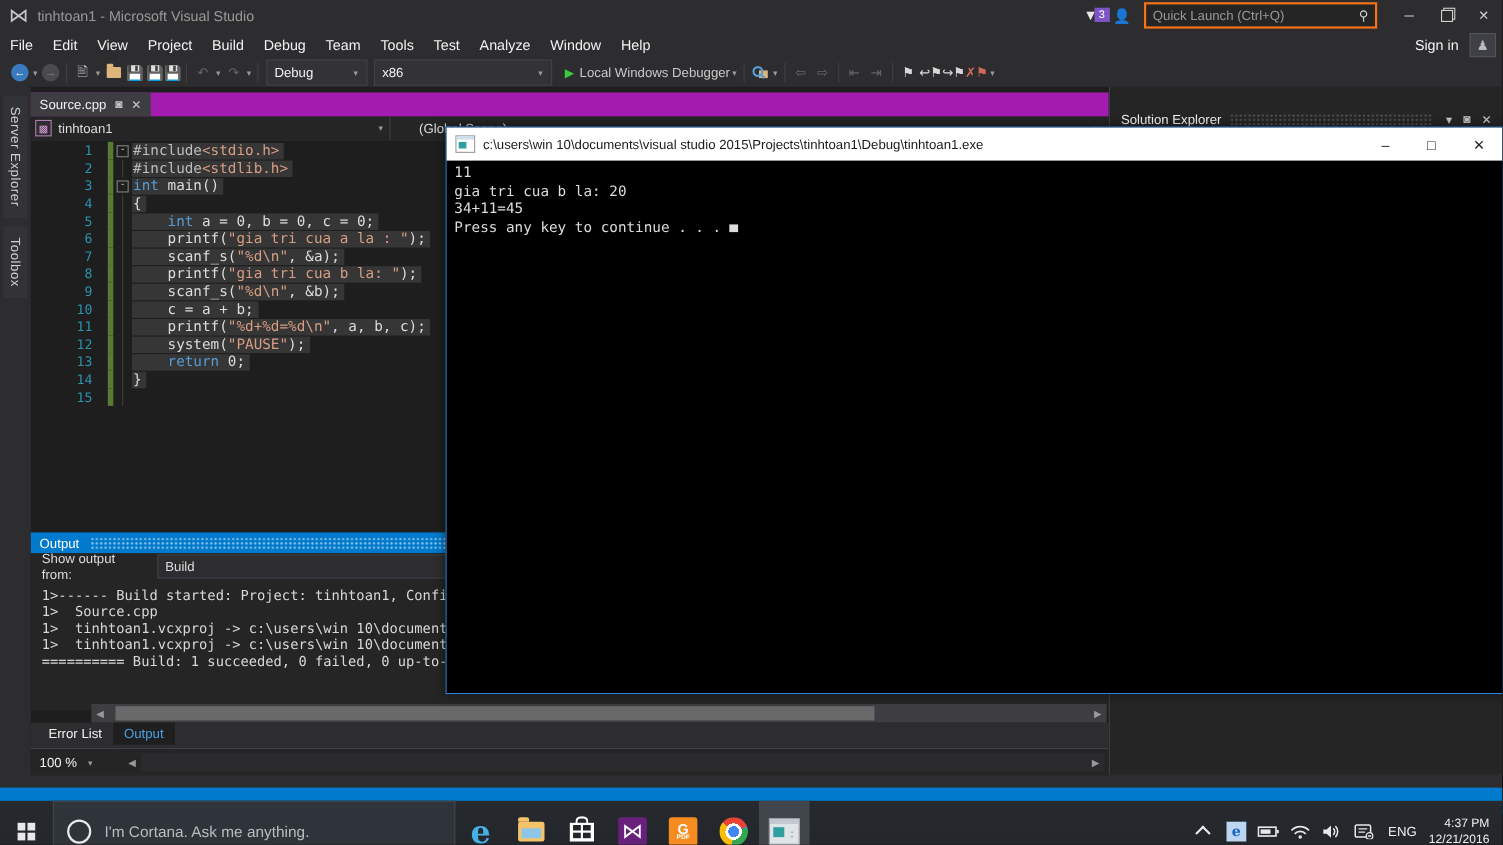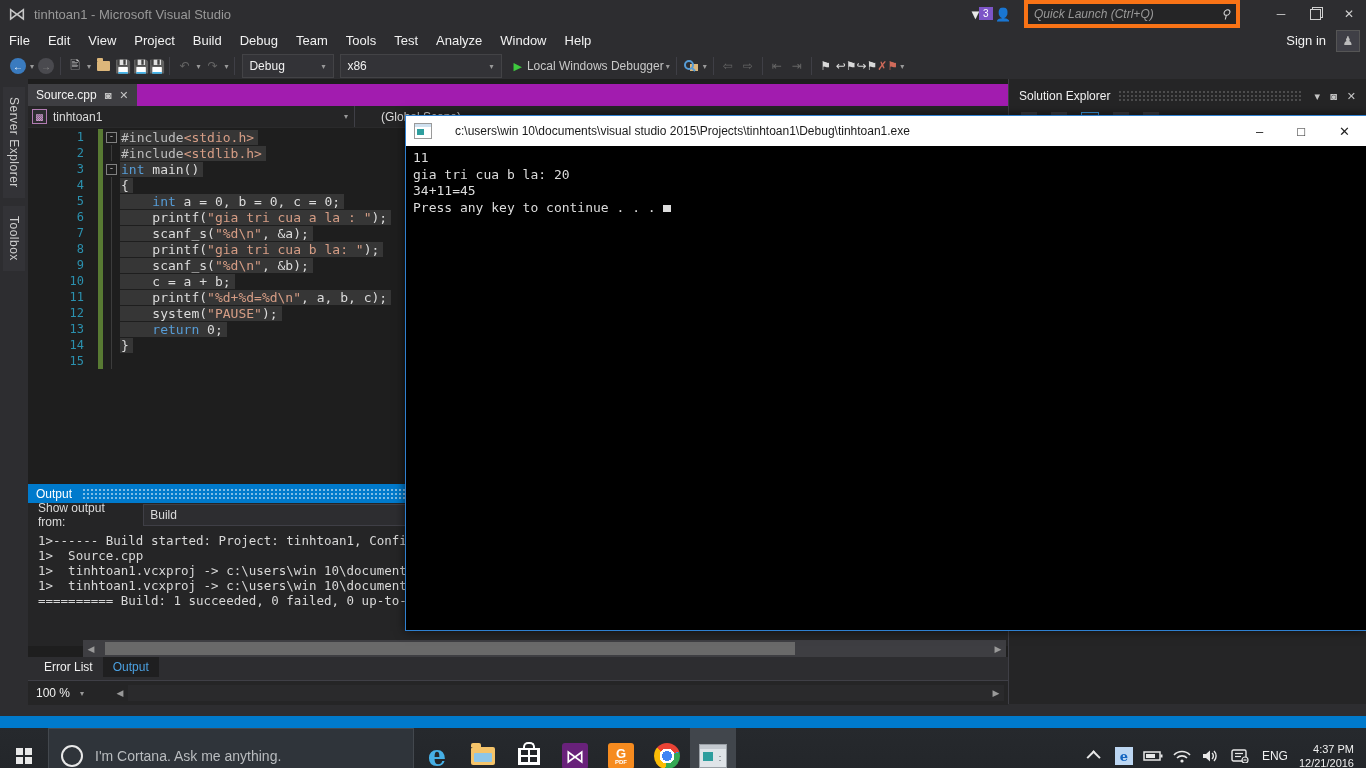--- a/index.html
+++ b/index.html
@@ -7,21 +7,21 @@
           font-family:"Liberation Sans",sans-serif;background:#2d2d30;color:#f1f1f1;}
   
   .titlebar{position:absolute;top:0;left:0;right:0;height:28px;background:#2d2d30;display:flex;align-items:center;}
   .vs-logo{width:34px;text-align:center;font-size:18px;color:#c8c8c8;}
   .win-title{font-size:13px;color:#999;}
   .tb-right{position:absolute;right:0;top:0;height:28px;display:flex;align-items:center;}
   .flag-wrap{position:relative;margin-right:14px;}
   .flag-glyph{color:#e8e8e8;font-size:13px;}
   .flag-badge{position:absolute;top:2px;left:10px;background:#7d55c7;color:#fff;font-size:10px;padding:0 4px;line-height:13px;}
   .feedback{color:#b9b9b9;font-size:13px;margin-right:12px;}
-  .quick-launch{width:196px;height:20px;background:#252526;border:4px solid #f97316;display:flex;align-items:center;padding:0 6px;margin-right:24px;font-style:italic;}
+  .quick-launch{width:196px;height:20px;background:#252526;border:2px solid #f97316;display:flex;align-items:center;padding:0 6px;margin-right:12px;}
   .ql-text{flex:1;font-size:12px;color:#999;}
   .ql-mag{color:#d0d0d0;font-size:12px;}
   .winbtn{width:34px;height:26px;display:flex;align-items:center;justify-content:center;color:#d0d0d0;font-size:12px;}
   .restore-box{width:9px;height:9px;border:1px solid #d0d0d0;box-shadow:2px -2px 0 -1px #2d2d30,2px -2px 0 0 #d0d0d0;}
   
   .menubar{position:absolute;top:28px;left:0;right:0;height:25px;display:flex;align-items:center;font-size:13px;background:#2d2d30;}
   .menu-item{padding:3px 9px;color:#f1f1f1;}
   .menu-right{position:absolute;right:6px;display:flex;align-items:center;gap:10px;}
   .signin{font-size:13px;color:#f1f1f1;}
   .avatar-box{width:22px;height:20px;background:#3f3f46;border:1px solid #555;display:flex;align-items:center;justify-content:center;color:#bbb;font-size:12px;}
@@ -81,29 +81,29 @@
   .sb-space{flex:1;}
   
   .btabs{position:absolute;top:578px;left:0;right:0;height:23px;background:#2d2d30;display:flex;align-items:flex-start;padding-left:6px;font-size:12px;}
   .btab{padding:3px 10px;color:#f1f1f1;}
   .btab.active{background:#1f1f20;color:#4ba0e0;}
   .zoom-row{position:absolute;top:601px;left:0;right:0;height:24px;background:#252526;display:flex;align-items:center;border-top:1px solid #3f3f46;}
   .zoom-combo{width:70px;height:20px;margin-left:2px;display:flex;align-items:center;padding:0 6px;font-size:12px;color:#f1f1f1;}
   .zoom-track{flex:1;height:16px;background:#2a2a2c;display:flex;align-items:center;justify-content:space-between;margin-right:4px;}
   
   .right-col{position:absolute;left:1008px;top:0;width:358px;bottom:0;background:#252526;border-left:1px solid #3f3f46;}
-  .se-header{display:flex;align-items:center;height:20px;margin-top:7px;padding:0 6px 0 10px;font-size:12px;color:#f1f1f1;}
+  .se-header{display:flex;align-items:center;height:20px;margin-top:20px;padding:0 6px 0 10px;font-size:12px;color:#f1f1f1;}
   .se-dots{flex:1;height:10px;margin:0 8px;background-image:radial-gradient(rgba(255,255,255,.18) 1px,transparent 1.2px);background-size:4px 4px;background-position:0 50%;}
   .se-ico{color:#c5c5c5;font-size:11px;padding:0 5px;}
   .se-toolbar{display:flex;gap:14px;padding:6px 0 0 12px;}
   .se-tbico{width:16px;height:14px;background:#3a3a3e;}
   .se-tbico.sel{background:#2d2d30;border:1px solid #3a96dd;}
   
   .console{position:absolute;left:405px;top:115px;width:960px;height:514px;border:1px solid #2f80d0;background:#000;box-shadow:0 0 10px rgba(0,0,0,.65);}
-  .ctitle{height:30px;background:#fff;display:flex;align-items:center;padding:0 8px;color:#1a1a1a;font-size:12px;gap:16px;}
+  .ctitle{height:30px;background:#fff;display:flex;align-items:center;padding:0 8px;color:#1a1a1a;font-size:12px;}
   .cicon{width:16px;height:14px;border:1px solid #9a9a9a;background:#fff;margin-right:7px;position:relative;flex:none;}
   .cicon::before{content:"";position:absolute;top:0;left:0;right:0;height:3px;background:#cfe0ef;}
   .cicon::after{content:"";position:absolute;top:5px;left:2px;width:7px;height:6px;background:#2e9e9e;}
   .ctitle-text{flex:1;white-space:nowrap;overflow:hidden;}
   .cbtns{display:flex;gap:34px;margin-right:8px;color:#222;font-size:13px;}
   .cbody{padding:4px 7px;font-family:"DejaVu Sans Mono",monospace;font-size:13px;line-height:16.5px;color:#dcdcdc;white-space:pre;}
   .cursor{display:inline-block;width:8px;height:7px;background:#dcdcdc;margin-left:7px;}
   
   .statusbar{position:absolute;top:716px;left:0;right:0;height:24px;background:#007acc;display:flex;align-items:flex-end;font-size:12px;color:#fff;padding:0 8px;}
   .pub{margin-left:auto;display:flex;align-items:center;gap:6px;padding-right:6px;}

